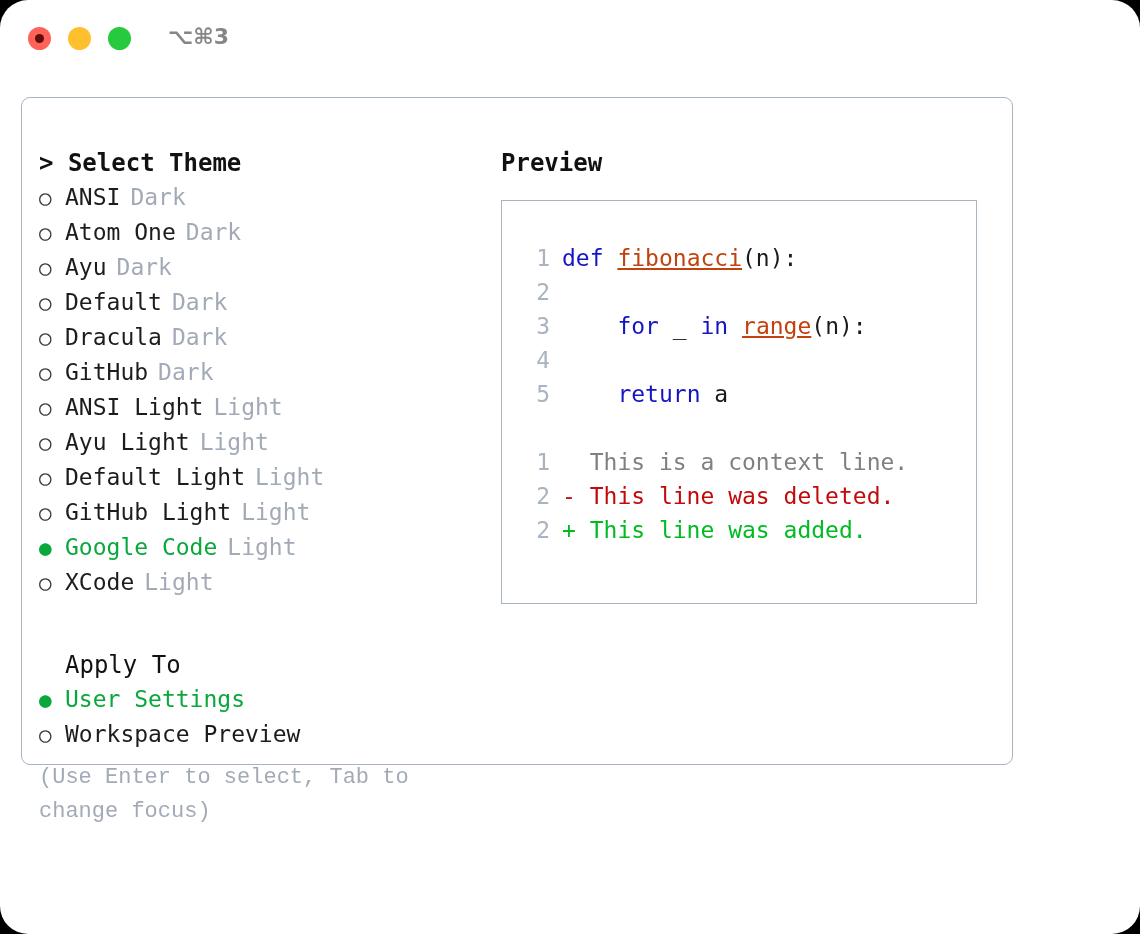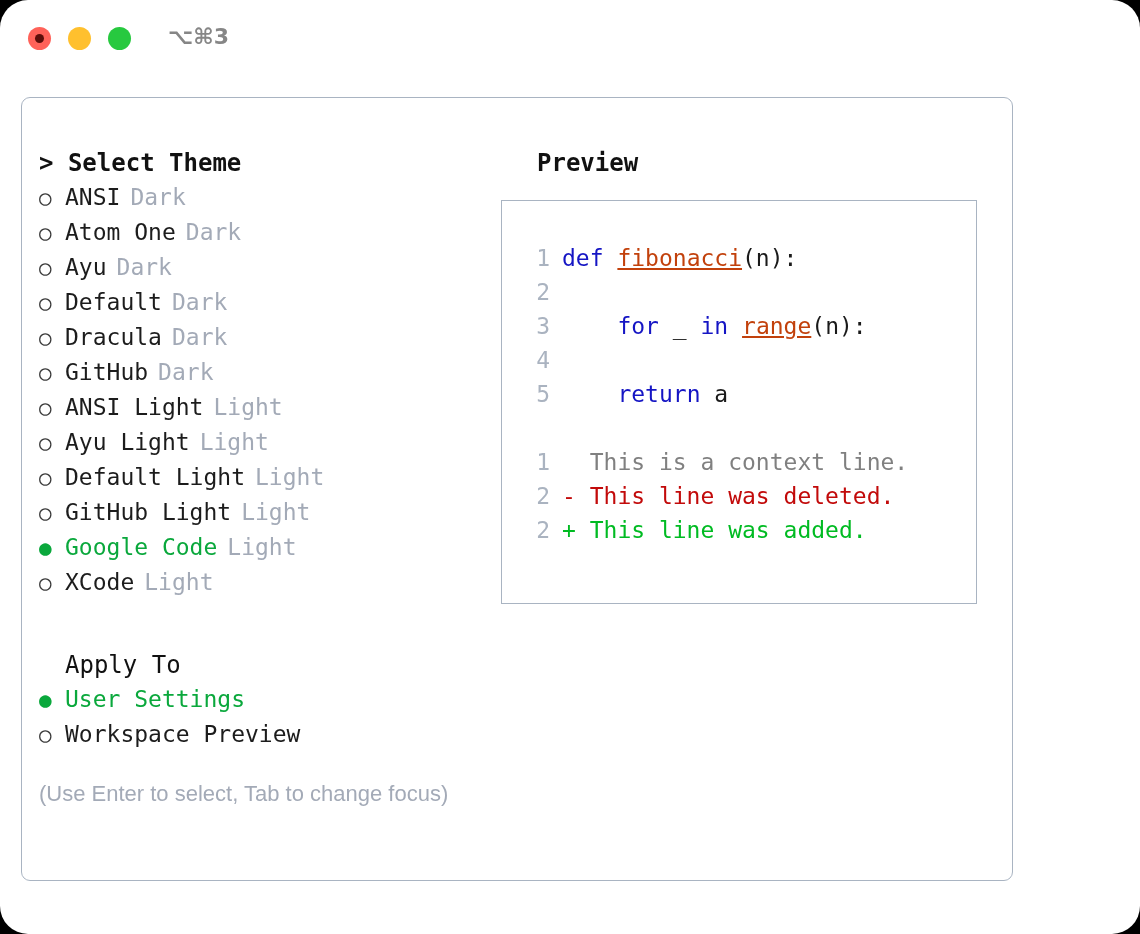--- a/index.html
+++ b/index.html
@@ -60,21 +60,21 @@
     letter-spacing: 0px;
     font-family: "DejaVu Sans", "Liberation Sans", sans-serif;
   }
 
   
   #panel {
     position: absolute;
     left: 21px;
     top: 97px;
     width: 992px;
-    height: 784px;
+    height: 668px;
     box-sizing: border-box;
     border: 1.5px solid #a9b4c2;
     border-radius: 9px;
     background: #ffffff;
   }
 
   
   #left-col {
     position: absolute;
     left: 17px;
@@ -120,37 +120,35 @@
   }
 
   #hint {
     position: absolute;
     left: 17px;
     top: 663px;
     width: 410px;
     font-size: 22px;
     line-height: 34px;
     color: #a3aab7;
-    font-family: Liberation Sans, sans-serif;
-    margin-top: 16px;
+    font-family: Liberation Mono, monospace;
   }
 
   
   #right-col {
     position: absolute;
     left: 479px;
     top: 48px;
     width: 480px;
   }
   #preview-title {
     font-size: 24px;
     line-height: 34px;
     font-weight: bold;
     color: #111111;
-    margin-left: 36px;
   }
   #preview-box {
     margin-top: 20px;
     width: 476px;
     height: 404px;
     box-sizing: border-box;
     border: 1.5px solid #a9b4c2;
     background: #ffffff;
     padding: 40px 0 0 18px;
   }

